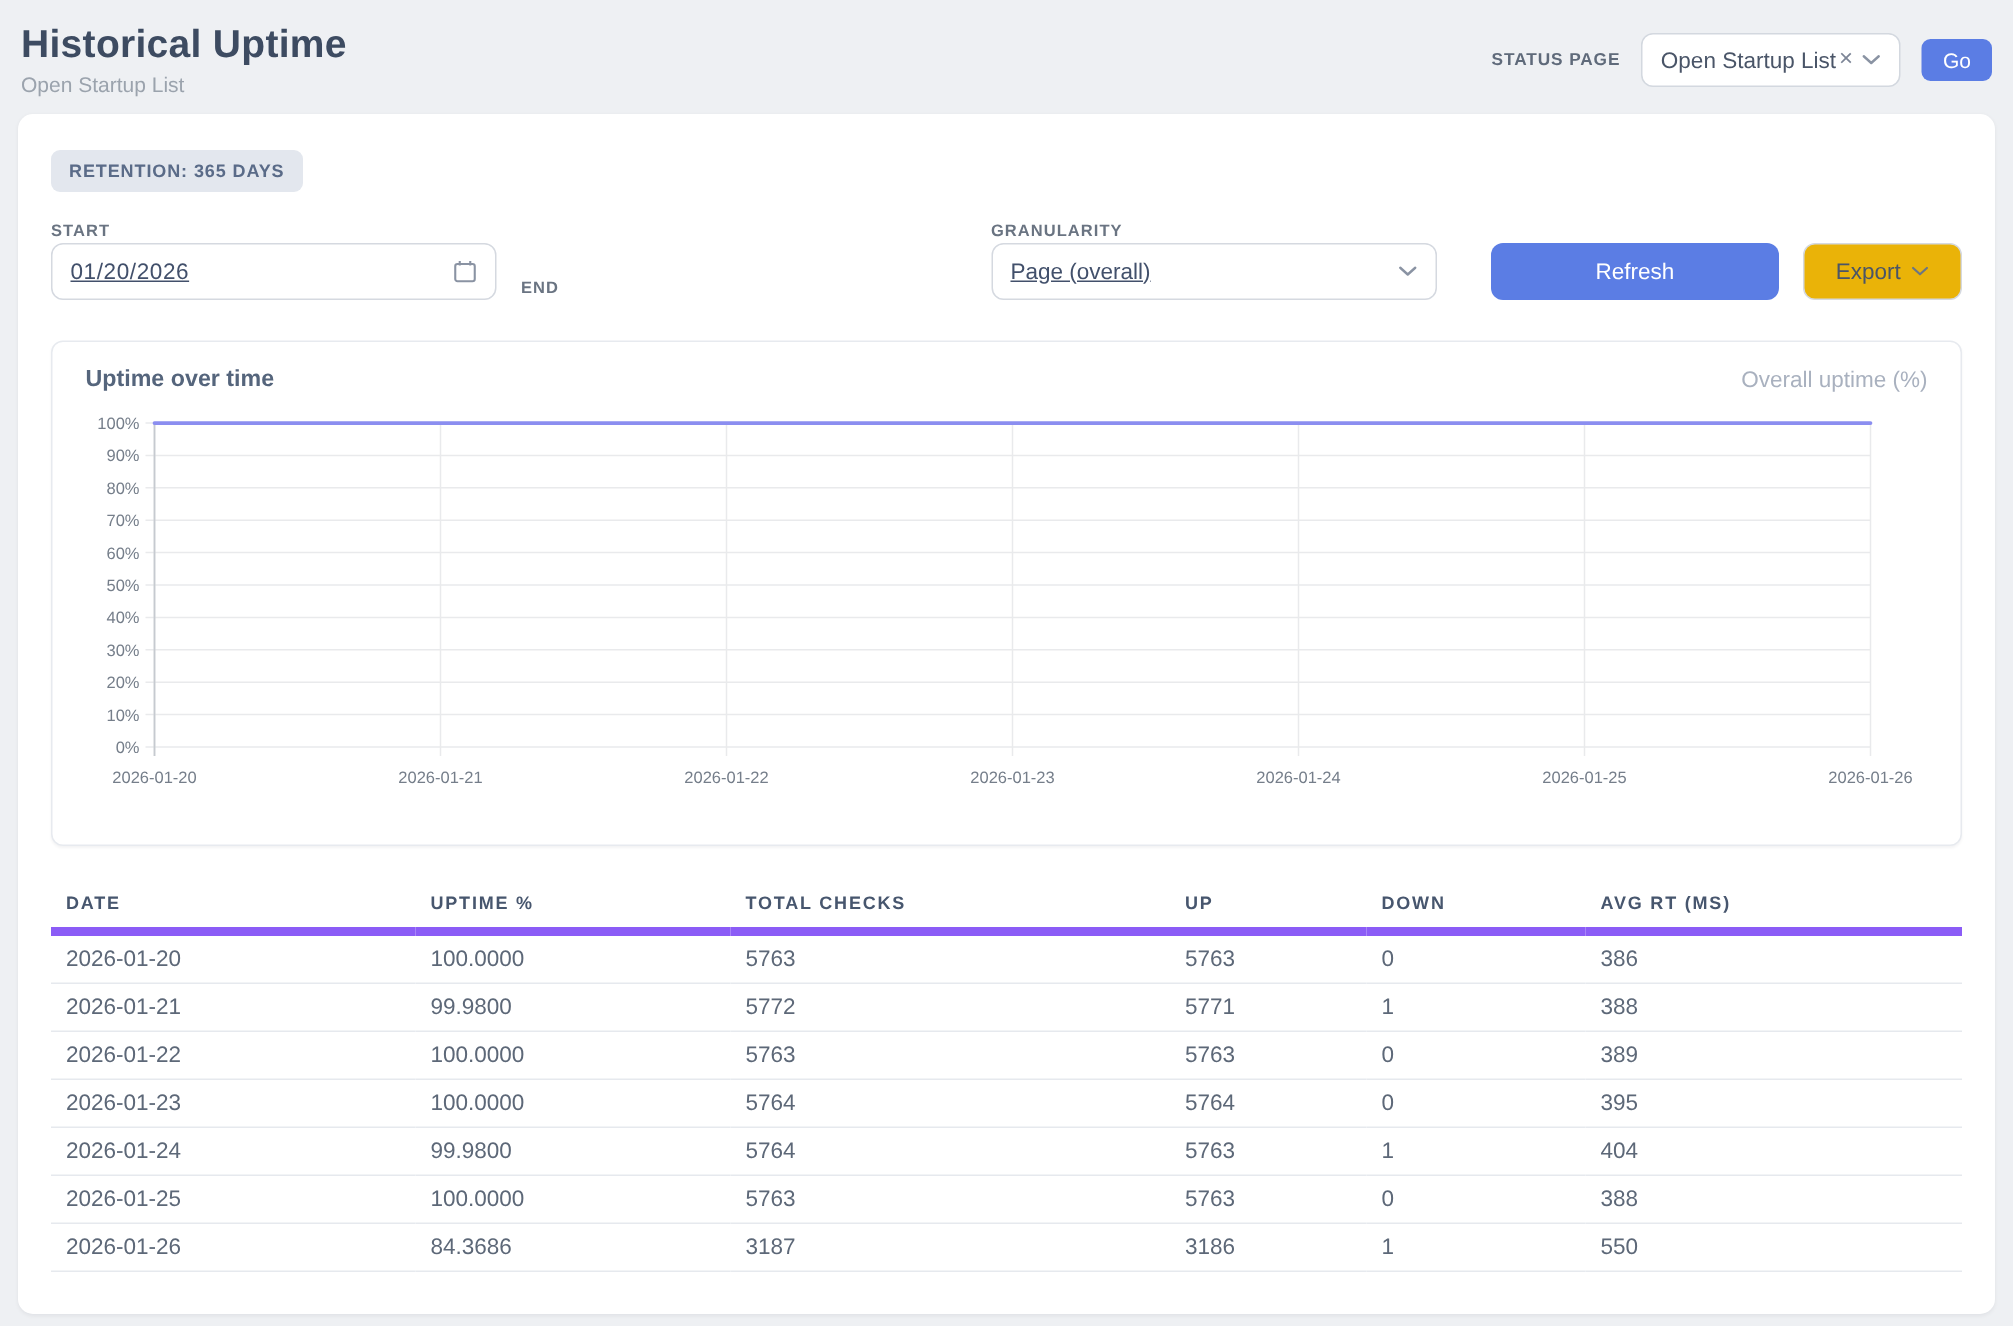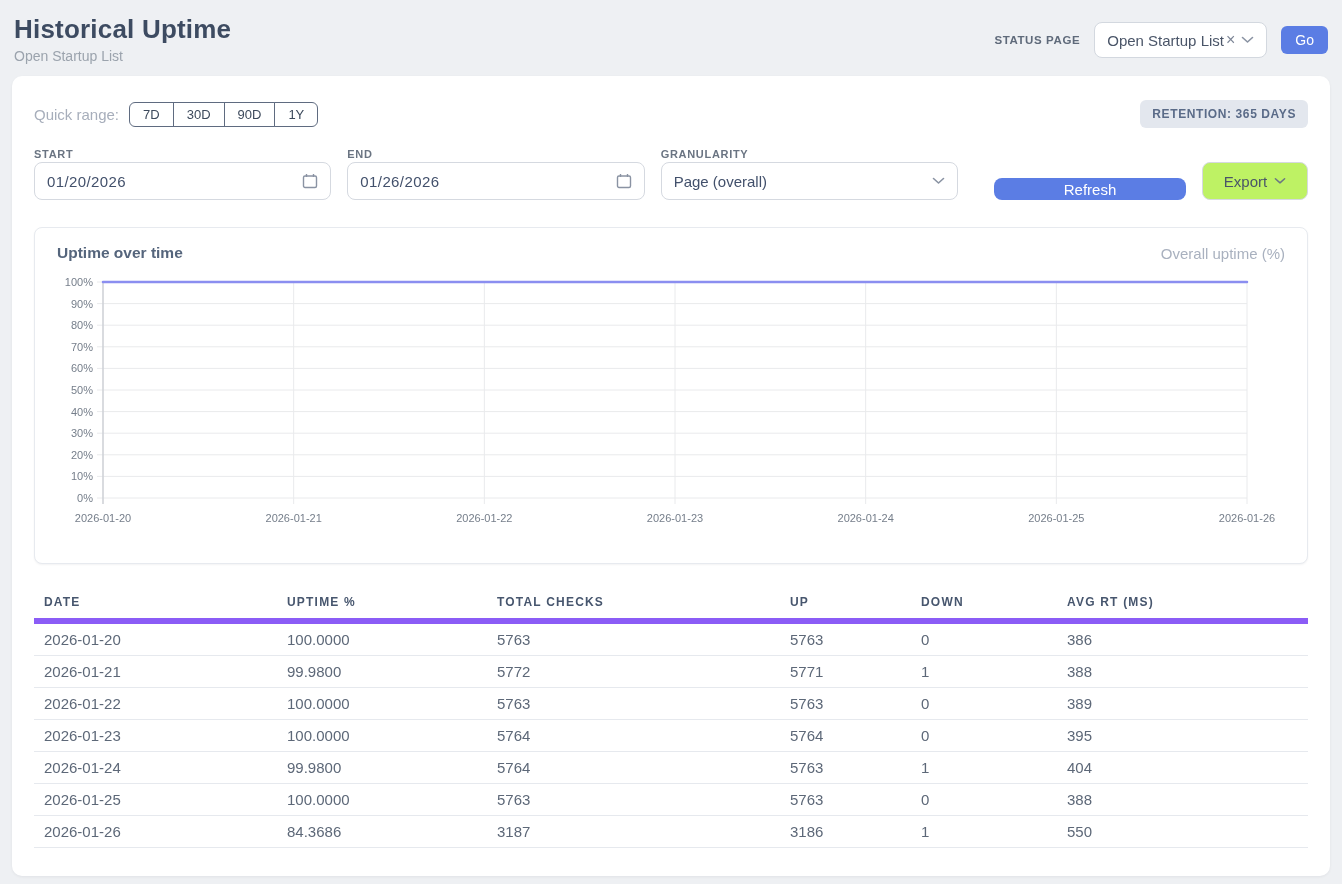--- a/index.html
+++ b/index.html
@@ -49,30 +49,30 @@
     background:#e3e7ee; color:#5a6b88; font-size:12px; font-weight:700;
     letter-spacing:.6px; border-radius:6px; padding:7px 12px;
   }
 
   .filters-row { display:flex; gap:16px; align-items:flex-end; margin-top:20px; }
   .field { flex:1 1 0; }
   .field-label { font-size:11px; font-weight:600; letter-spacing:.7px; color:#6a7482; margin-bottom:2px; }
   .input-box {
     display:flex; align-items:center; justify-content:space-between;
     height:38px; border:1px solid #d5d9e0; border-radius:8px; background:#fff;
-    padding:0 12px; font-size:15px; color:#42506b; letter-spacing:.4px; cursor:text;
+    padding:0 12px; font-size:15px; color:#42506b; letter-spacing:.4px; cursor:text;text-decoration:underline;
   }
   .input-box .icon-wrap { display:flex; align-items:center; cursor:pointer; }
   .select-box { cursor:pointer; letter-spacing:0; }
   .btn-refresh {
-    width:192px; height:22px; background:#5b7de4; color:#fff; border:none;
+    width:192px; height:38px; background:#5b7de4; color:#fff; border:none;
     border-radius:8px; font-size:15px; cursor:pointer; font-family:inherit;margin-left:20px;
   }
   .btn-export {
-    width:106px; height:38px; background:#bef264; color:#4a5568;
+    width:106px; height:38px; background:#eab308; color:#4a5568;
     border:1px solid #d5d9e0; border-radius:8px; font-size:15px; cursor:pointer;
     display:flex; align-items:center; justify-content:center; gap:7px; font-family:inherit;
   }
 
   
   .chart-card {
     margin-top:27px; border:1px solid #e7eaef; border-radius:8px;
     box-shadow:0 1px 2px rgba(16,24,40,.05); background:#fff;
     padding:16px 20px 10px 20px; height:337px;
   }
@@ -116,58 +116,39 @@
           <path d="M1.5 1.5 L6.5 6 L11.5 1.5" fill="none" stroke="#8a93a3" stroke-width="1.6" stroke-linecap="round" stroke-linejoin="round"></path>
         </svg>
       </div>
       <button class="btn-go">Go</button>
     </div>
   </div>
 
   <div class="main-card">
 
     <div class="filters-top">
-      <div class="quick-range">
-        <span class="quick-range-label">Quick range:</span>
-        <div class="segmented">
-          <button class="seg-btn">7D</button>
-          <button class="seg-btn">30D</button>
-          <button class="seg-btn">90D</button>
-          <button class="seg-btn">1Y</button>
-        </div>
-      </div>
       <span class="retention-badge">RETENTION: 365 DAYS</span>
     </div>
 
     <div class="filters-row">
       <div class="field">
         <div class="field-label">START</div>
         <div class="input-box">
           <span>01/20/2026</span>
           <span class="icon-wrap">
             <svg width="16" height="16" viewBox="0 0 16 16">
               <rect x="1.5" y="3" width="13" height="11.5" rx="1.5" fill="none" stroke="#8a93a3" stroke-width="1.4"></rect>
               <line x1="4.5" y1="1" x2="4.5" y2="4" stroke="#8a93a3" stroke-width="1.4"></line>
               <line x1="11.5" y1="1" x2="11.5" y2="4" stroke="#8a93a3" stroke-width="1.4"></line>
             </svg>
           </span>
         </div>
       </div>
       <div class="field">
         <div class="field-label">END</div>
-        <div class="input-box">
-          <span>01/26/2026</span>
-          <span class="icon-wrap">
-            <svg width="16" height="16" viewBox="0 0 16 16">
-              <rect x="1.5" y="3" width="13" height="11.5" rx="1.5" fill="none" stroke="#8a93a3" stroke-width="1.4"></rect>
-              <line x1="4.5" y1="1" x2="4.5" y2="4" stroke="#8a93a3" stroke-width="1.4"></line>
-              <line x1="11.5" y1="1" x2="11.5" y2="4" stroke="#8a93a3" stroke-width="1.4"></line>
-            </svg>
-          </span>
-        </div>
       </div>
       <div class="field">
         <div class="field-label">GRANULARITY</div>
         <div class="input-box select-box">
           <span>Page (overall)</span>
           <svg width="13" height="8" viewBox="0 0 13 8">
             <path d="M1.5 1.5 L6.5 6 L11.5 1.5" fill="none" stroke="#8a93a3" stroke-width="1.6" stroke-linecap="round" stroke-linejoin="round"></path>
           </svg>
         </div>
       </div>

